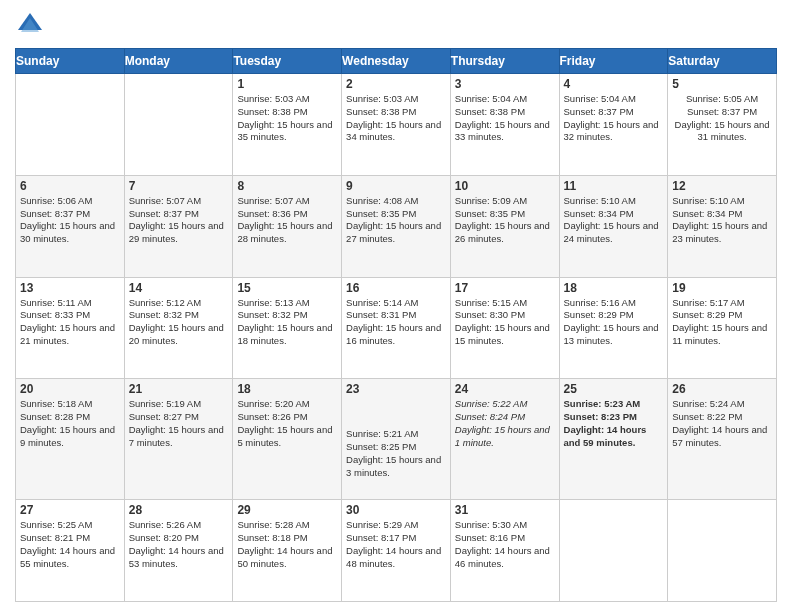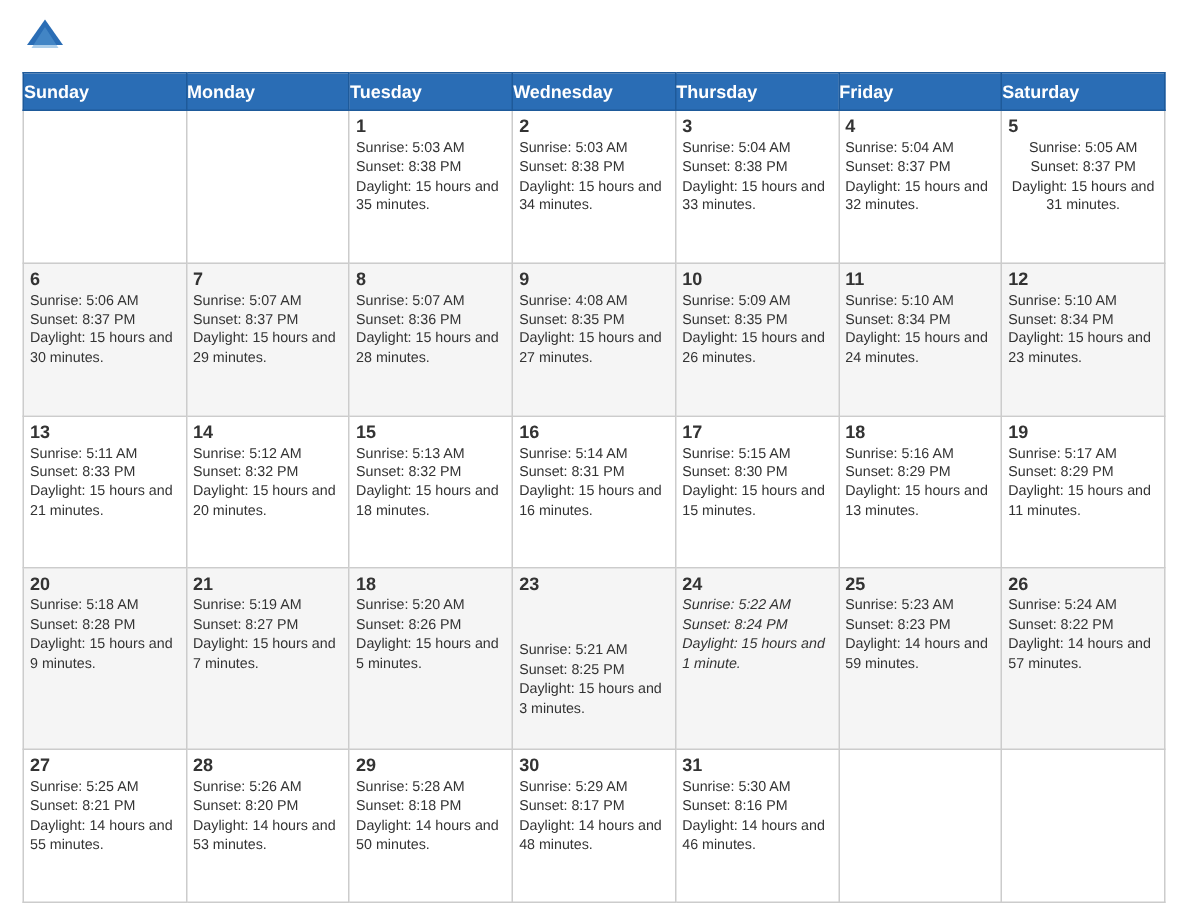--- a/index.html
+++ b/index.html
@@ -290,21 +290,21 @@
 Daylight: 15 hours and 3 minutes.</div>
           </td>
           <td>
             <span class="day-number">24</span>
             <div class="cell-info" style="white-space: pre-line; font-style: italic;">Sunrise: 5:22 AM
 Sunset: 8:24 PM
 Daylight: 15 hours and 1 minute.</div>
           </td>
           <td>
             <span class="day-number">25</span>
-            <div class="cell-info" style="white-space: pre-line;">Sunrise: 5:23 AM
+            <div class="cell-info" style="white-space: pre-line; font-weight: bold;">Sunrise: 5:23 AM
 Sunset: 8:23 PM
 Daylight: 14 hours and 59 minutes.</div>
           </td>
           <td>
             <span class="day-number">26</span>
             <div class="cell-info" style="white-space: pre-line;">Sunrise: 5:24 AM
 Sunset: 8:22 PM
 Daylight: 14 hours and 57 minutes.</div>
           </td>
         </tr>

